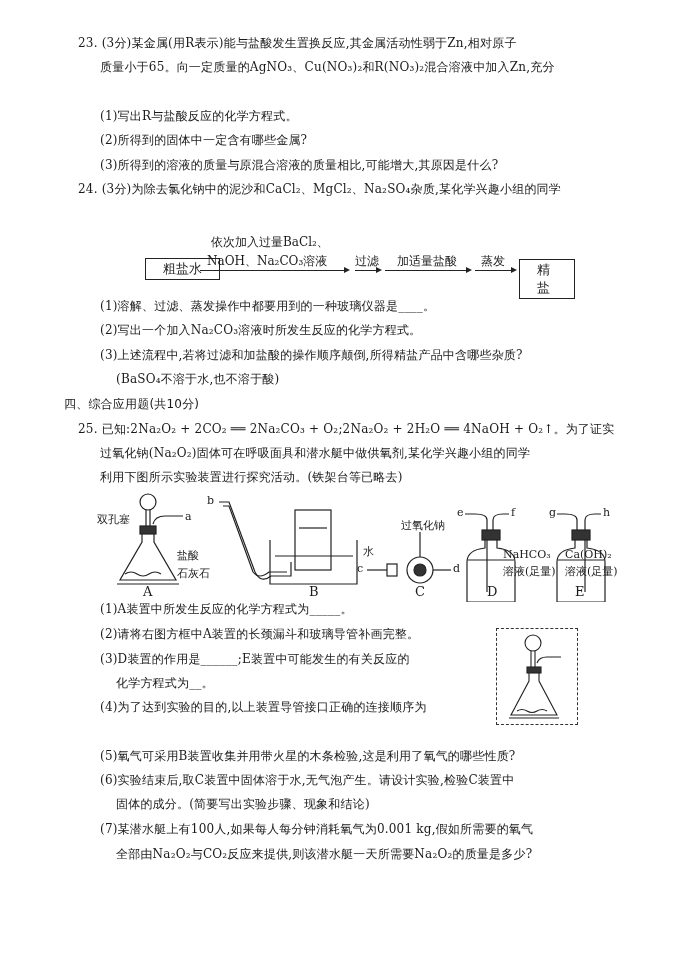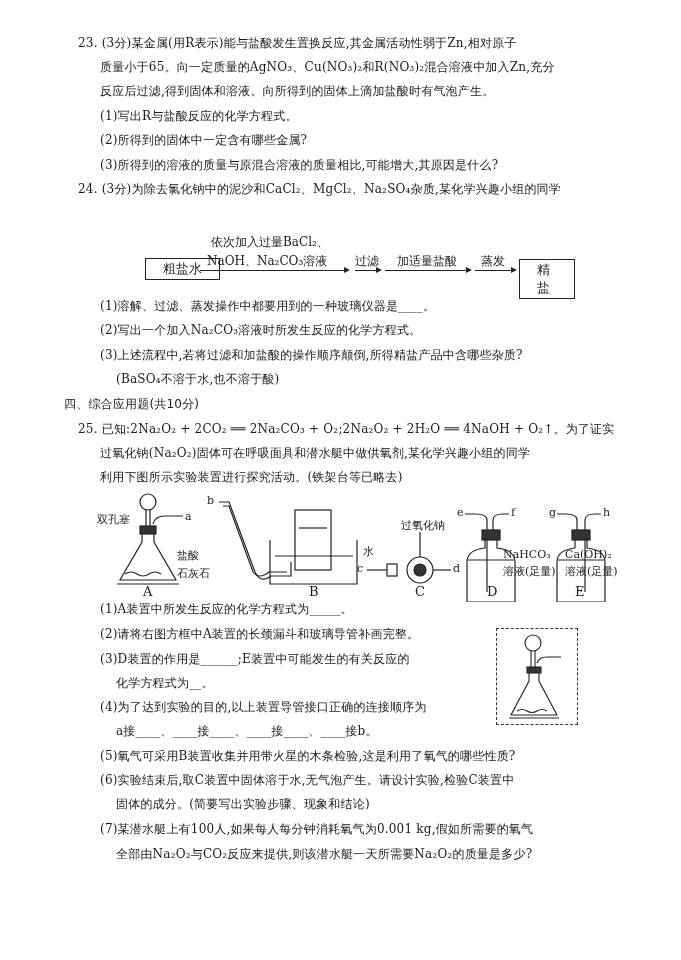--- a/index.html
+++ b/index.html
@@ -18,21 +18,20 @@
   .cap { position: absolute; font-size: 13px; }
   .small { font-size: 11px; position: absolute; white-space: nowrap; }
 </style>
 </head>
 <body>
 
 <div class="page">
 
   <div class="ln" style="left:78px;top:34px">23. (3分)某金属(用R表示)能与盐酸发生置换反应,其金属活动性弱于Zn,相对原子</div>
   <div class="ln" style="left:100px;top:58px">质量小于65。向一定质量的AgNO₃、Cu(NO₃)₂和R(NO₃)₂混合溶液中加入Zn,充分</div>
-  <div class="ln" style="left:100px;top:82px">反应后过滤,得到固体和溶液。向所得到的固体上滴加盐酸时有气泡产生。</div>
   <div class="ln" style="left:100px;top:107px">(1)写出R与盐酸反应的化学方程式。</div>
   <div class="ln" style="left:100px;top:131px">(2)所得到的固体中一定含有哪些金属?</div>
   <div class="ln" style="left:100px;top:156px">(3)所得到的溶液的质量与原混合溶液的质量相比,可能增大,其原因是什么?</div>
 
   <div class="ln" style="left:78px;top:180px">24. (3分)为除去氯化钠中的泥沙和CaCl₂、MgCl₂、Na₂SO₄杂质,某化学兴趣小组的同学</div>
 
   <div class="flow">
     <div class="box" style="left:0;top:26px">粗盐水</div>
     <div class="flabel" style="left:66px;top:2px">依次加入过量BaCl₂、</div>
     <div class="flabel" style="left:62px;top:21px">NaOH、Na₂CO₃溶液</div>
@@ -121,21 +120,20 @@
     <div class="small" style="left:470px;top:56px">Ca(OH)₂</div>
     <div class="small" style="left:470px;top:72px">溶液(足量)</div>
     <div class="cap" style="left:480px;top:92px">E</div>
   </div>
 
   <div class="ln" style="left:100px;top:600px">(1)A装置中所发生反应的化学方程式为_____。</div>
   <div class="ln" style="left:100px;top:625px">(2)请将右图方框中A装置的长颈漏斗和玻璃导管补画完整。</div>
   <div class="ln" style="left:100px;top:650px">(3)D装置的作用是______;E装置中可能发生的有关反应的</div>
   <div class="ln" style="left:116px;top:674px">化学方程式为__。</div>
   <div class="ln" style="left:100px;top:698px">(4)为了达到实验的目的,以上装置导管接口正确的连接顺序为</div>
-  <div class="ln" style="left:116px;top:722px">a接____、____接____、____接____、____接b。</div>
   <div class="ln" style="left:100px;top:747px">(5)氧气可采用B装置收集并用带火星的木条检验,这是利用了氧气的哪些性质?</div>
   <div class="ln" style="left:100px;top:771px">(6)实验结束后,取C装置中固体溶于水,无气泡产生。请设计实验,检验C装置中</div>
   <div class="ln" style="left:116px;top:795px">固体的成分。(简要写出实验步骤、现象和结论)</div>
   <div class="ln" style="left:100px;top:820px">(7)某潜水艇上有100人,如果每人每分钟消耗氧气为0.001 kg,假如所需要的氧气</div>
   <div class="ln" style="left:116px;top:845px">全部由Na₂O₂与CO₂反应来提供,则该潜水艇一天所需要Na₂O₂的质量是多少?</div>
 
   <div class="dashbox">
     <svg width="80" height="95" viewBox="0 0 80 95">
       <g stroke="#222" fill="none" stroke-width="1.1">
         <circle cx="36" cy="14" r="8"></circle>

